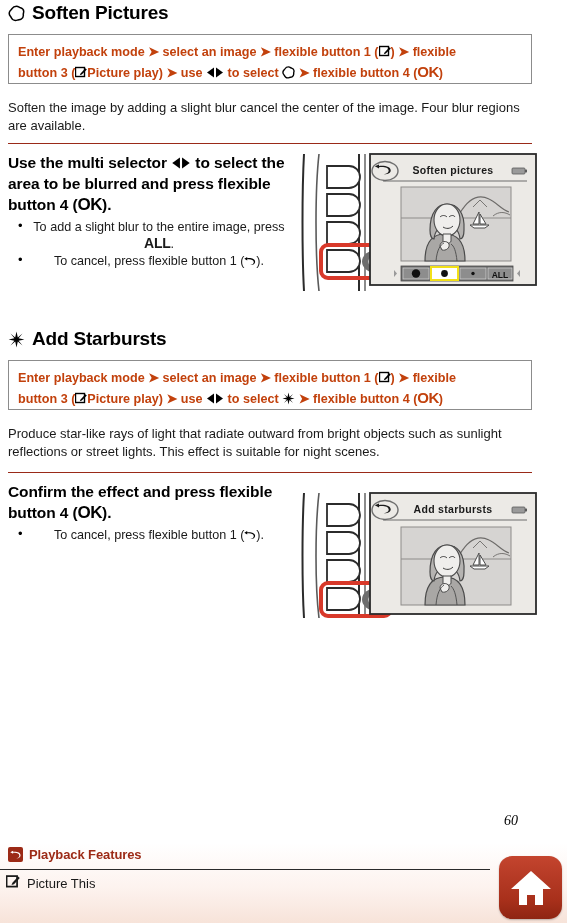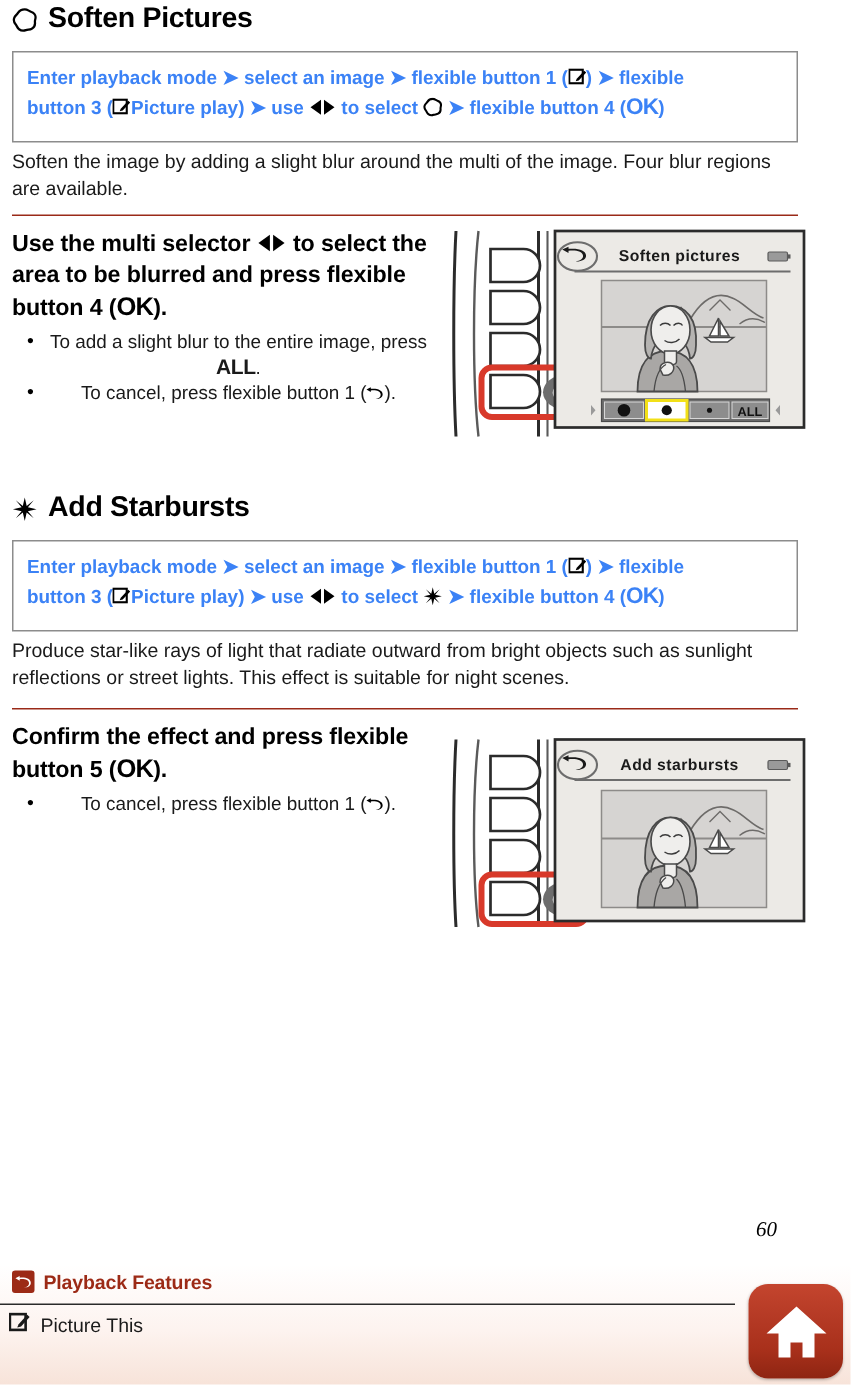--- a/index.html
+++ b/index.html
@@ -54,25 +54,25 @@
   .icon-star {
     display: inline-block;
     width: 17px; height: 17px;
   }
   .icon-star svg { display: block; }
 
   
   .procbox {
     border: 1px solid #8c8c8c;
     box-sizing: border-box;
-    padding: 7px 9px 12px 9px;
+    padding: 7px 9px 0 9px;
     font-size: 12.6px;
     font-weight: bold;
     line-height: 19px;
-    color: #3b82f6;
+    color: #c2410c;
   }
   .procbox .line { white-space: nowrap; }
 
   
   .g-arrow {
     font-weight: bold;
     font-size: 13px;
     display: inline-block;
     transform: translateY(0px);
   }
@@ -293,21 +293,21 @@
               </svg></span>
           <span>to select</span>
           <span class="g-soft-in"><svg width="13" height="13" viewBox="0 0 17 17">
                 <path d="M8.5 1.2 C10.4 1.2 11.1 2.3 12.6 2.8 C14.3 3.4 15.6 4.3 15.7 6.2 C15.8 7.7 15.1 8.5 15.3 9.9 C15.5 11.6 14.9 13.2 13.2 14.1 C11.8 14.9 10.7 14.6 9.3 15.1 C7.7 15.7 6.1 15.6 4.7 14.5 C3.5 13.5 3.3 12.3 2.4 11.2 C1.3 9.9 0.9 8.3 1.6 6.7 C2.2 5.3 3.3 4.8 4.0 3.6 C4.9 2.1 6.4 1.2 8.5 1.2 Z" fill="none" stroke="#000" stroke-width="1.8" stroke-linejoin="round"></path>
               </svg></span>
           <span class="g-arrow">➤</span>
           <span>flexible button 4 (</span><span class="g-ok">OK</span><span>)</span>
         </div>
       </div>
 
-      <p class="para" style="position:absolute;left:0;top:99px;width:516px;">Soften the image by adding a slight blur around the multi of the image. Four blur regions are available.</p>
+      <p class="para" style="position:absolute;left:0;top:99px;width:516px;">Soften the image by adding a slight blur cancel the center of the image. Four blur regions are available.</p>
 
       <div class="rule" style="position:absolute;left:0;top:143px;"></div>
 
       <div class="step-left" style="position:absolute;left:0;top:152px;">
         <div class="step-title">
           <span>Use the multi selector</span>
           <span class="g-lr" style="width:20px;height:12px;"><svg width="20" height="12" viewBox="0 0 18 11">
                 <path d="M8 0.5 L8 10.5 L1 5.5 Z" fill="#000"></path>
                 <path d="M10 0.5 L10 10.5 L17 5.5 Z" fill="#000"></path>
               </svg></span>
@@ -454,21 +454,21 @@
           <span>flexible button 4 (</span><span class="g-ok">OK</span><span>)</span>
         </div>
       </div>
 
       <p class="para" style="position:absolute;left:0;top:99px;width:516px;">Produce star-like rays of light that radiate outward from bright objects such as sunlight reflections or street lights. This effect is suitable for night scenes.</p>
 
       <div class="rule" style="position:absolute;left:0;top:146px;"></div>
 
       <div class="step-left" style="position:absolute;left:0;top:155px;">
         <div class="step-title">
-          <span>Confirm the effect and press flexible button 5 (</span><span class="g-ok" style="font-size:17px;">OK</span><span>).</span>
+          <span>Confirm the effect and press flexible button 4 (</span><span class="g-ok" style="font-size:17px;">OK</span><span>).</span>
         </div>
         <ul class="bullets">
           <li>
             <span>To cancel, press flexible button 1 (</span><span class="g-back"><svg width="12" height="12" viewBox="0 0 12 12">
                   <path d="M3.2 2.1 L3.2 4.3 C6.6 3.9 9.6 4.6 9.8 7.0 C9.9 8.6 8.6 9.6 6.4 10.0 C8.9 10.2 11.2 9.0 11.1 6.8 C11.0 4.0 7.6 2.8 3.2 3.2 L3.2 5.4 L0.3 3.7 Z" fill="#000"></path>
                 </svg></span><span>).</span>
           </li>
         </ul>
       </div>
 

